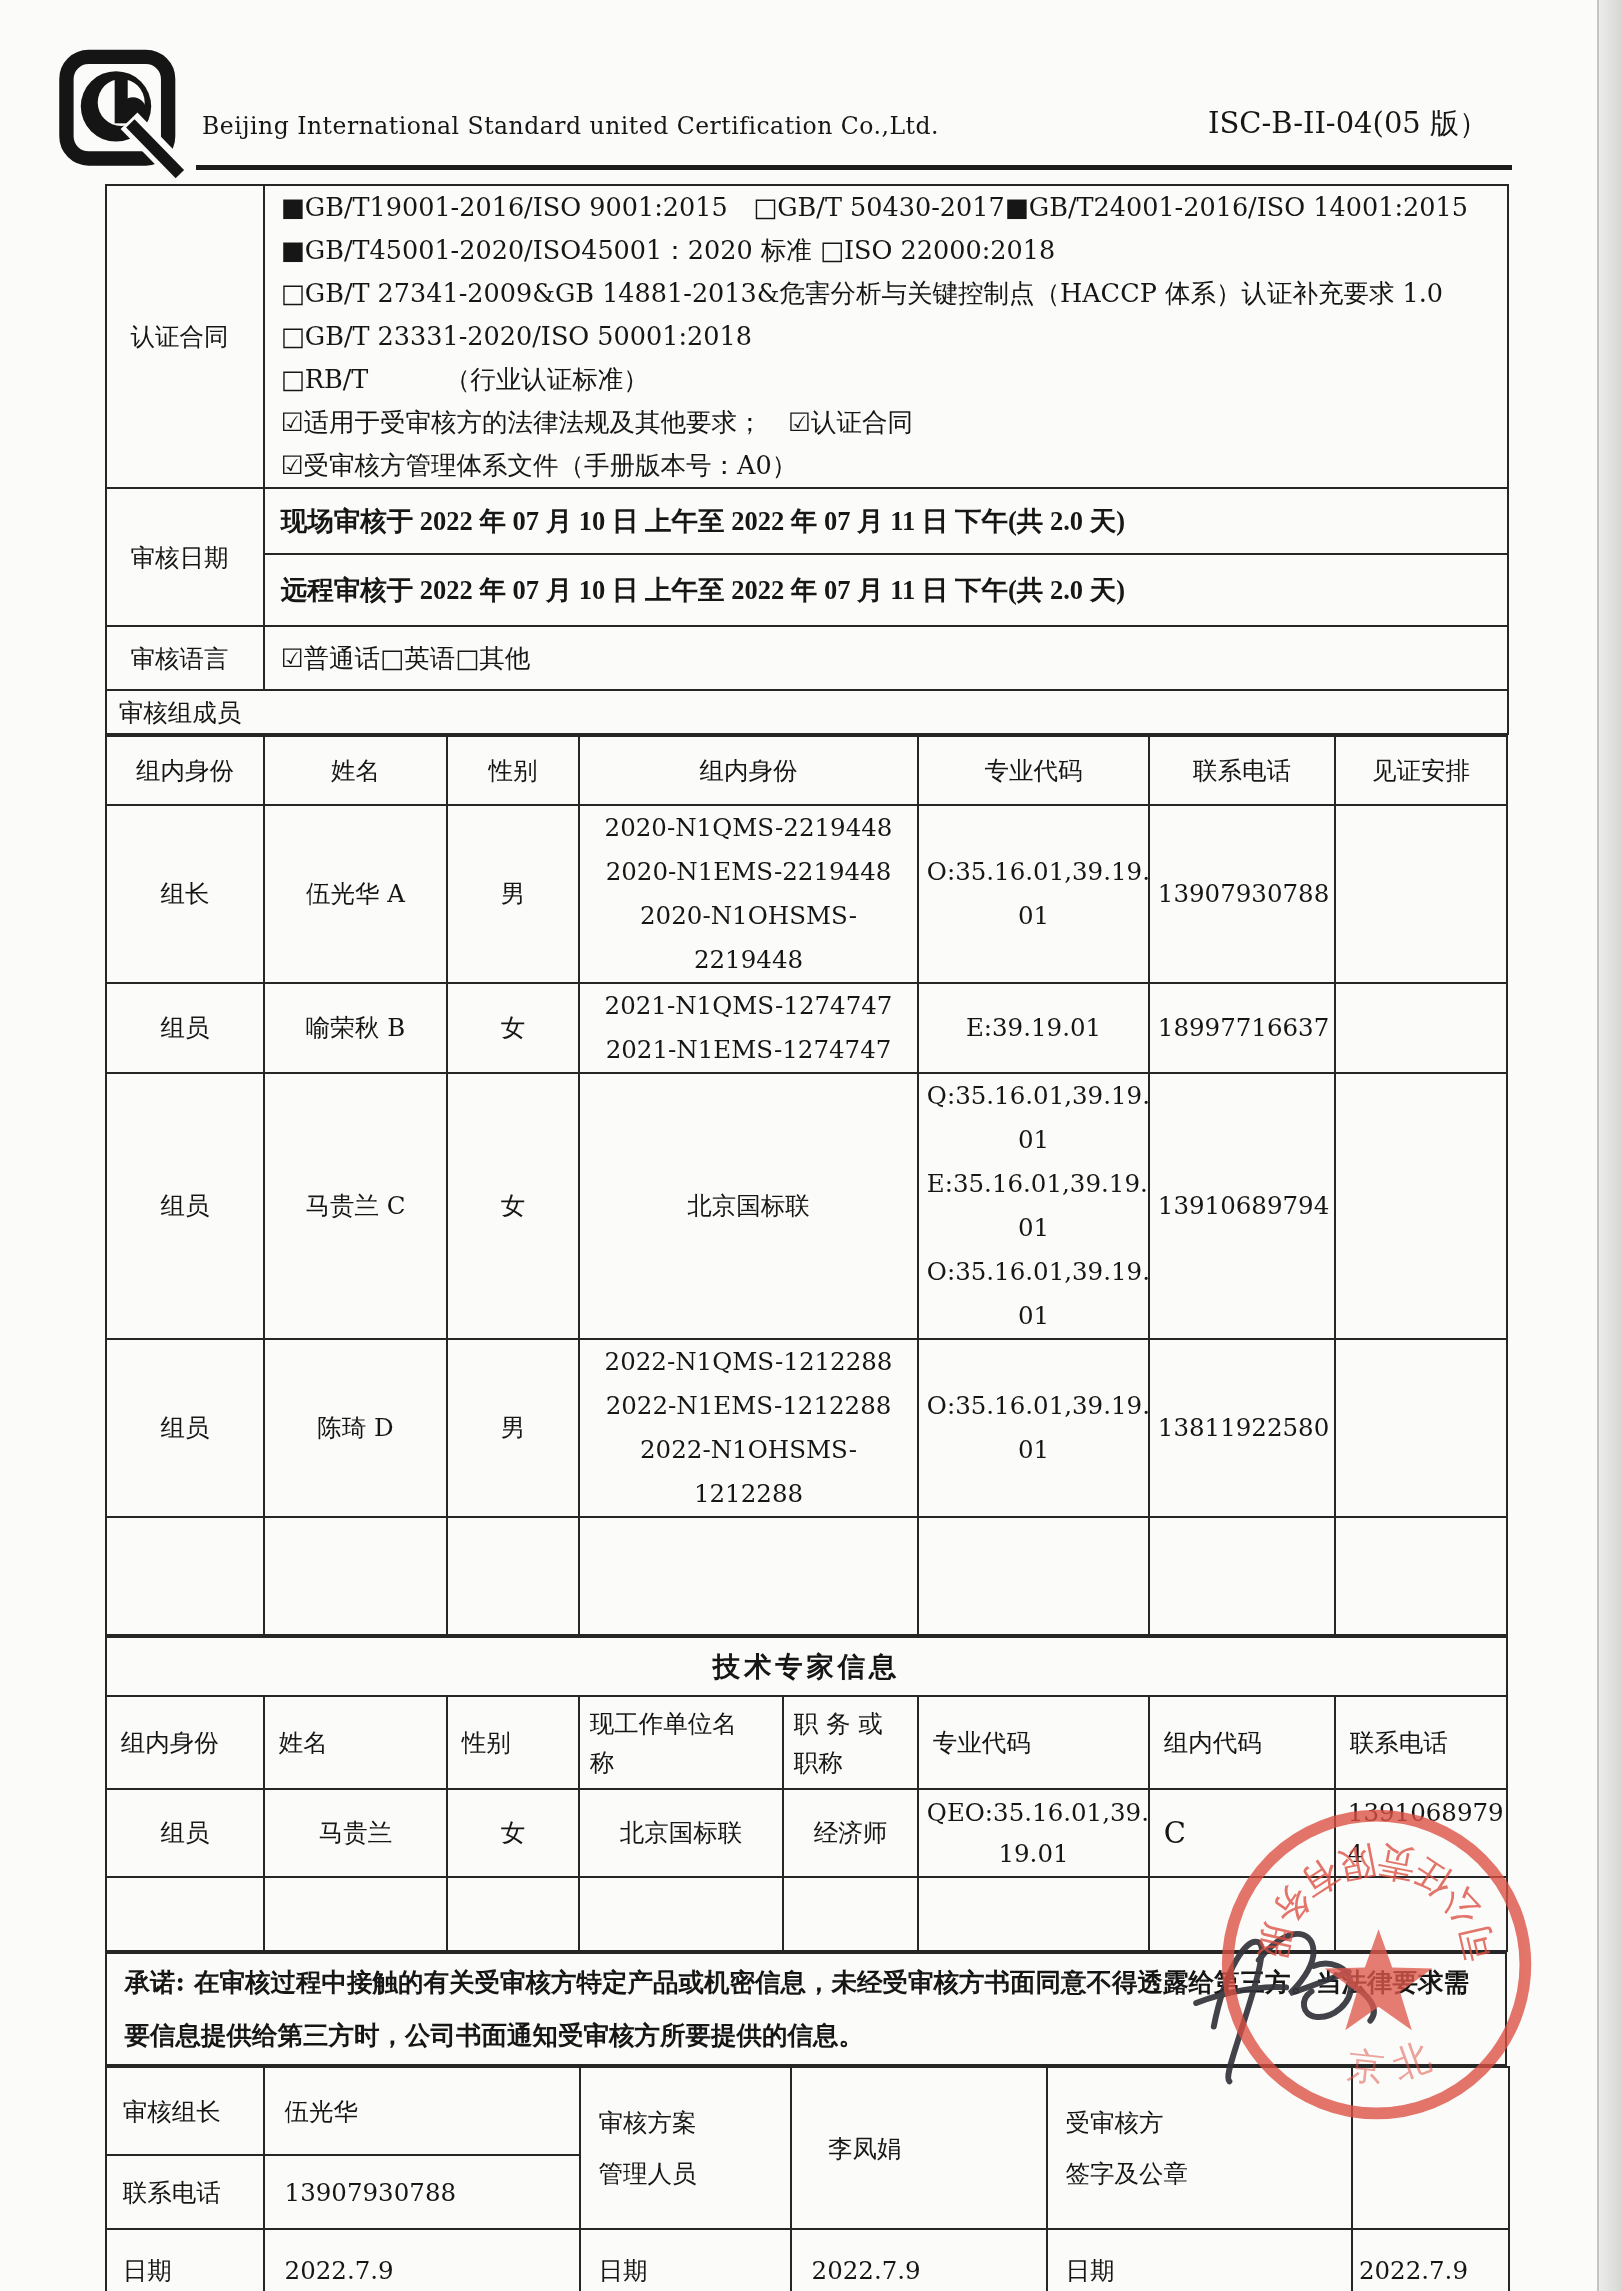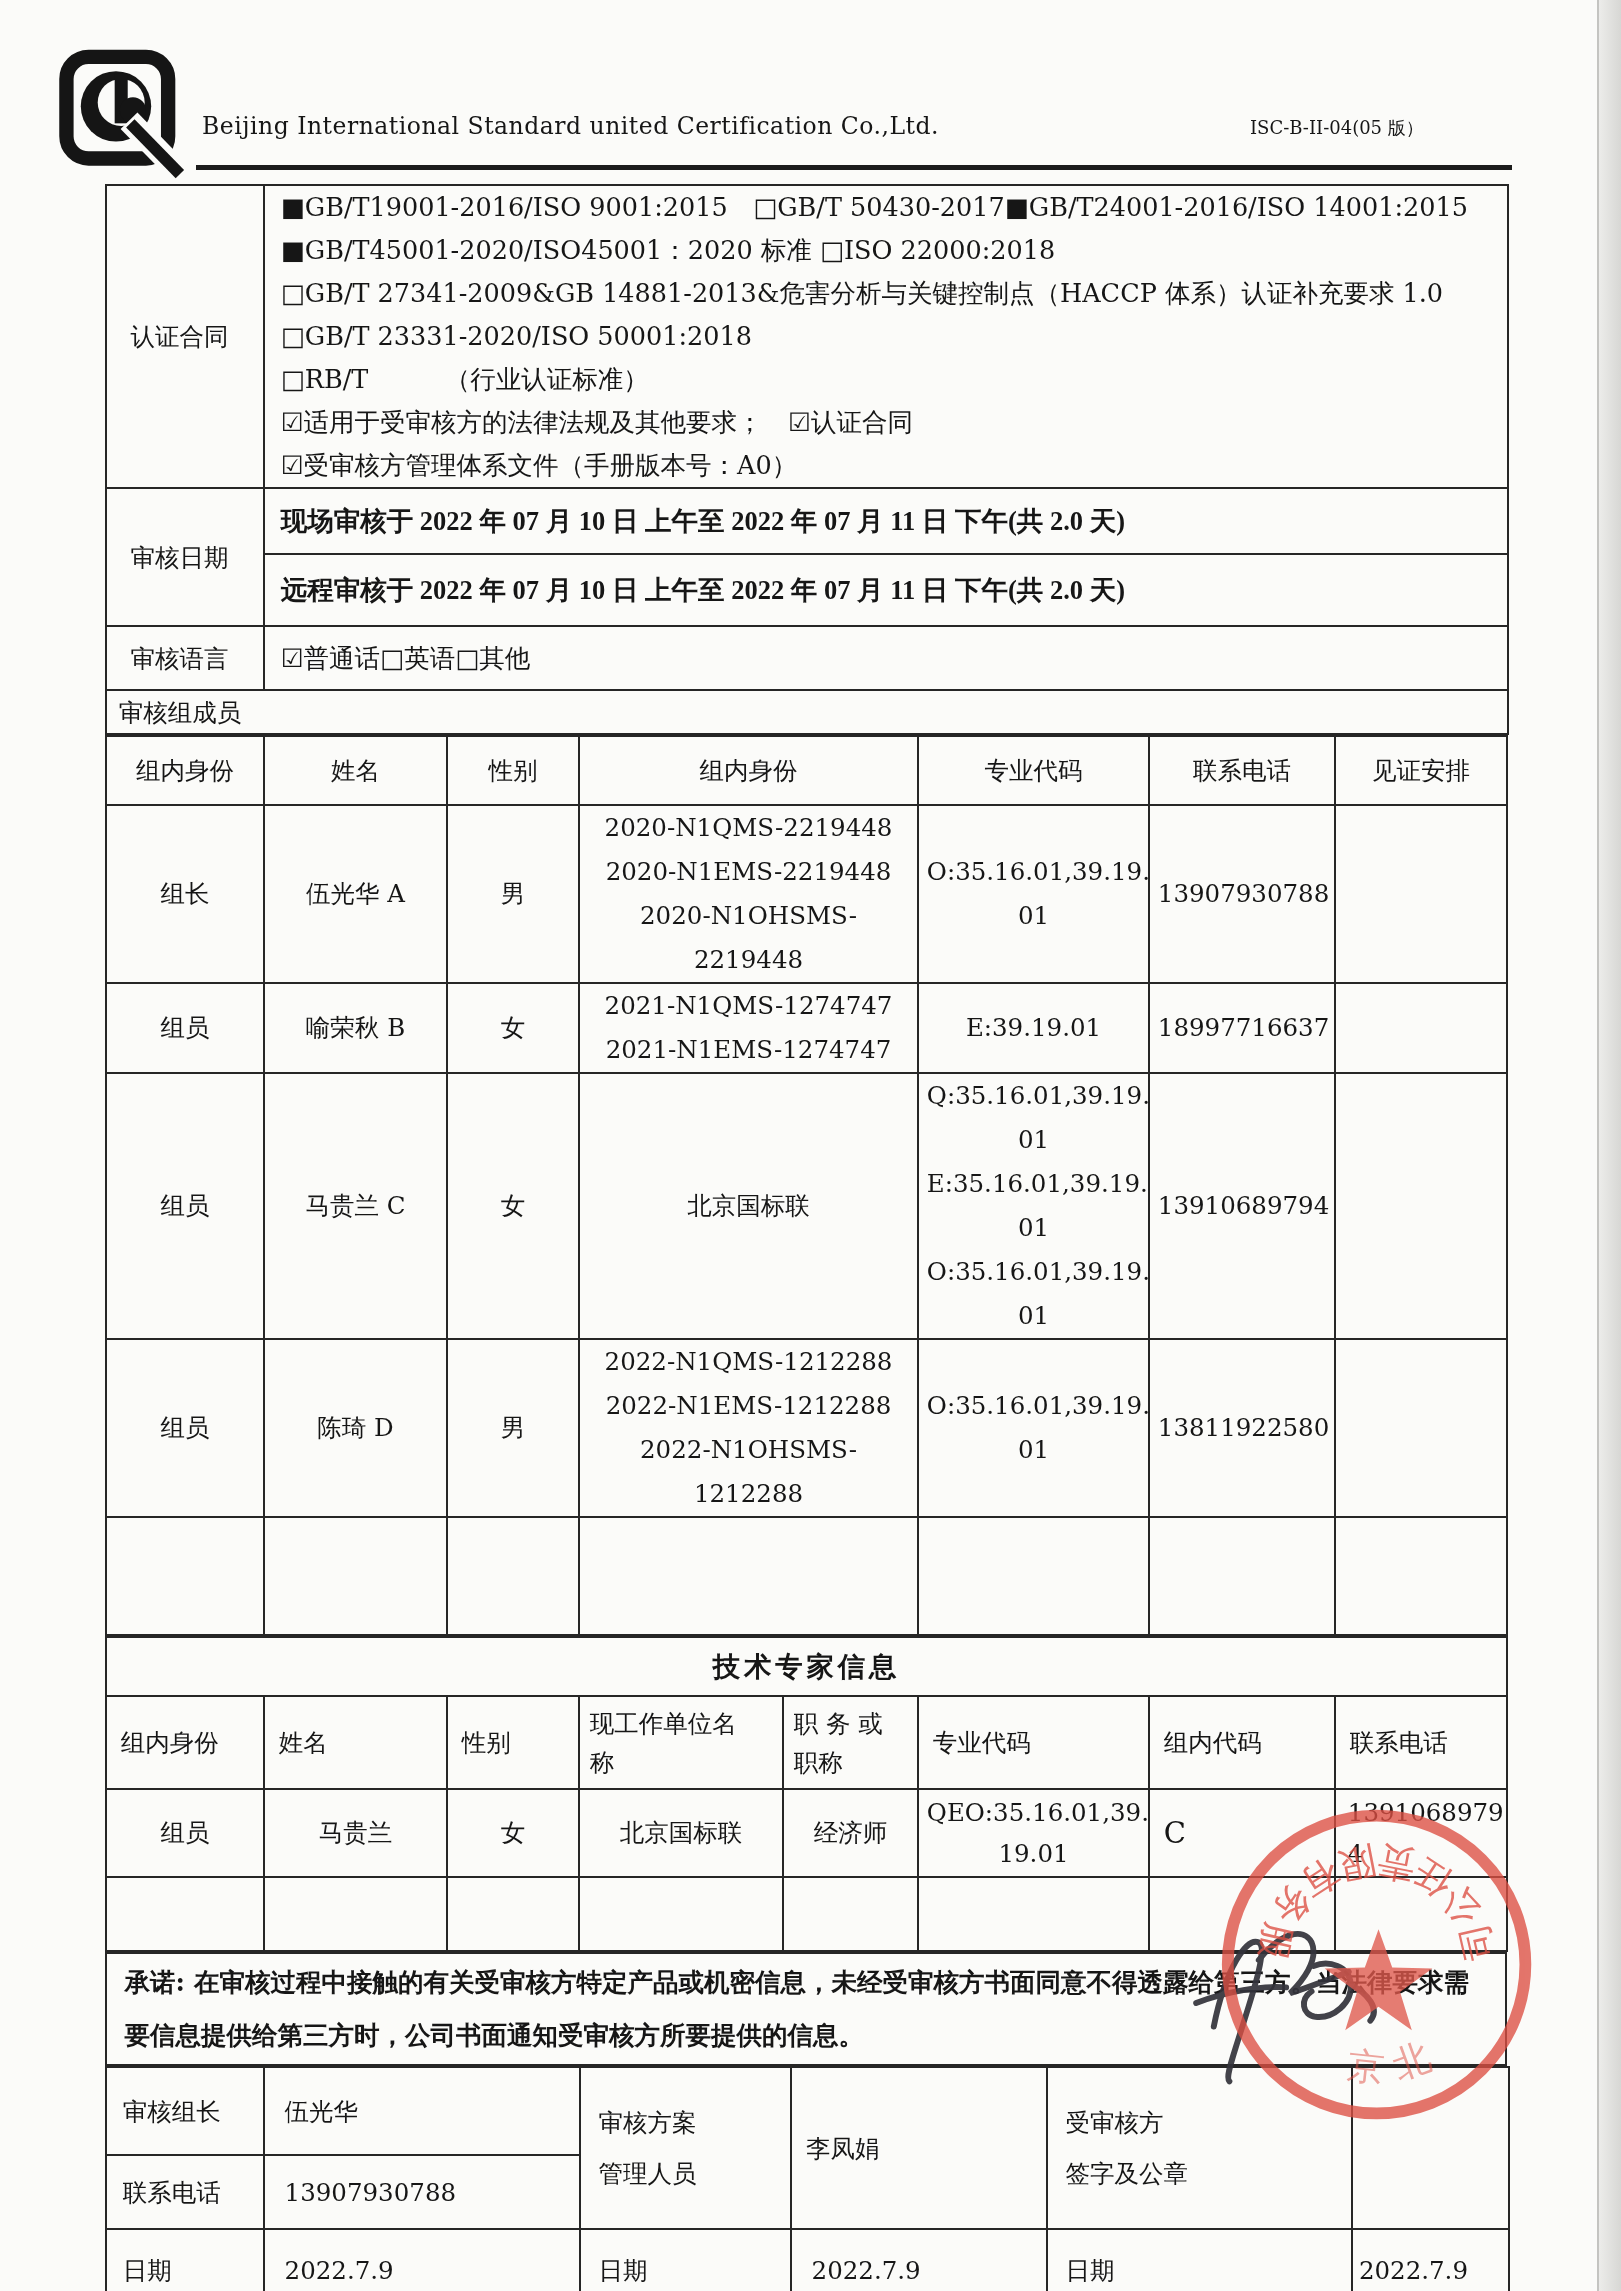--- a/index.html
+++ b/index.html
@@ -4,21 +4,21 @@
 <style>
   html,body{margin:0;padding:0;background:#e9e9e7;}
   .page{position:relative;width:1621px;height:2292px;background:#fbfbf9;overflow:hidden;
         font-family:"DejaVu Serif","Liberation Serif",serif;color:#161616;}
   .pre{white-space:pre-line;}
 
   
   .hdr-logo{position:absolute;left:57px;top:49px;width:131px;height:133px;}
   .hdr-cn{position:absolute;left:202px;top:61px;font-size:30px;letter-spacing:2.9px;font-weight:600;}
   .hdr-en{position:absolute;left:202px;top:112px;font-size:23.5px;letter-spacing:0.5px;}
-  .hdr-code{position:absolute;left:1250px;top:104px;font-size:18px;margin-top:12px;}
+  .hdr-code{position:absolute;left:1208px;top:104px;font-size:29px;}
   .hdr-rule{position:absolute;left:196px;top:165px;width:1316px;height:4.9px;background:#1c1c1c;}
 
   
   .doc{position:absolute;left:105px;top:184px;width:1402px;}
   table{border-collapse:collapse;table-layout:fixed;width:1402px;}
   td{border:2px solid #262626;vertical-align:middle;font-size:24.5px;padding:0 7.8px;
      overflow:hidden;}
   .lbl{text-align:left;padding-left:23.5px;}
   .ctr{text-align:center;}
   .content{padding-left:15.7px;}
@@ -239,21 +239,21 @@
         <col style="width:256px">
           <col style="width:305px">
           <col style="width:157px">
       </colgroup>
       <tbody>
           <tr style="height:88px">
         <td class="lbl" style="padding-left:15.7px">审核组长</td>
         <td style="text-align:left;padding-left:19.6px">伍光华</td>
         <td class="pre" rowspan="2" style="text-align:left;padding-left:17.6px;line-height:51px">审核方案
 管理人员</td>
-        <td rowspan="2" style="text-align:left;padding-left:14px">李凤娟</td>
+        <td rowspan="2" style="text-align:left;padding-left:36px">李凤娟</td>
         <td class="pre" rowspan="2" style="text-align:left;padding-left:17.6px;line-height:51px">受审核方
 签字及公章</td>
         <td rowspan="2"></td>
       </tr>
       <tr style="height:74px">
         <td class="lbl" style="padding-left:15.7px">联系电话</td>
         <td style="text-align:left;padding-left:19.6px">13907930788</td>
       </tr>
       <tr style="height:83px">
         <td class="lbl" style="padding-left:15.7px">日期</td>

